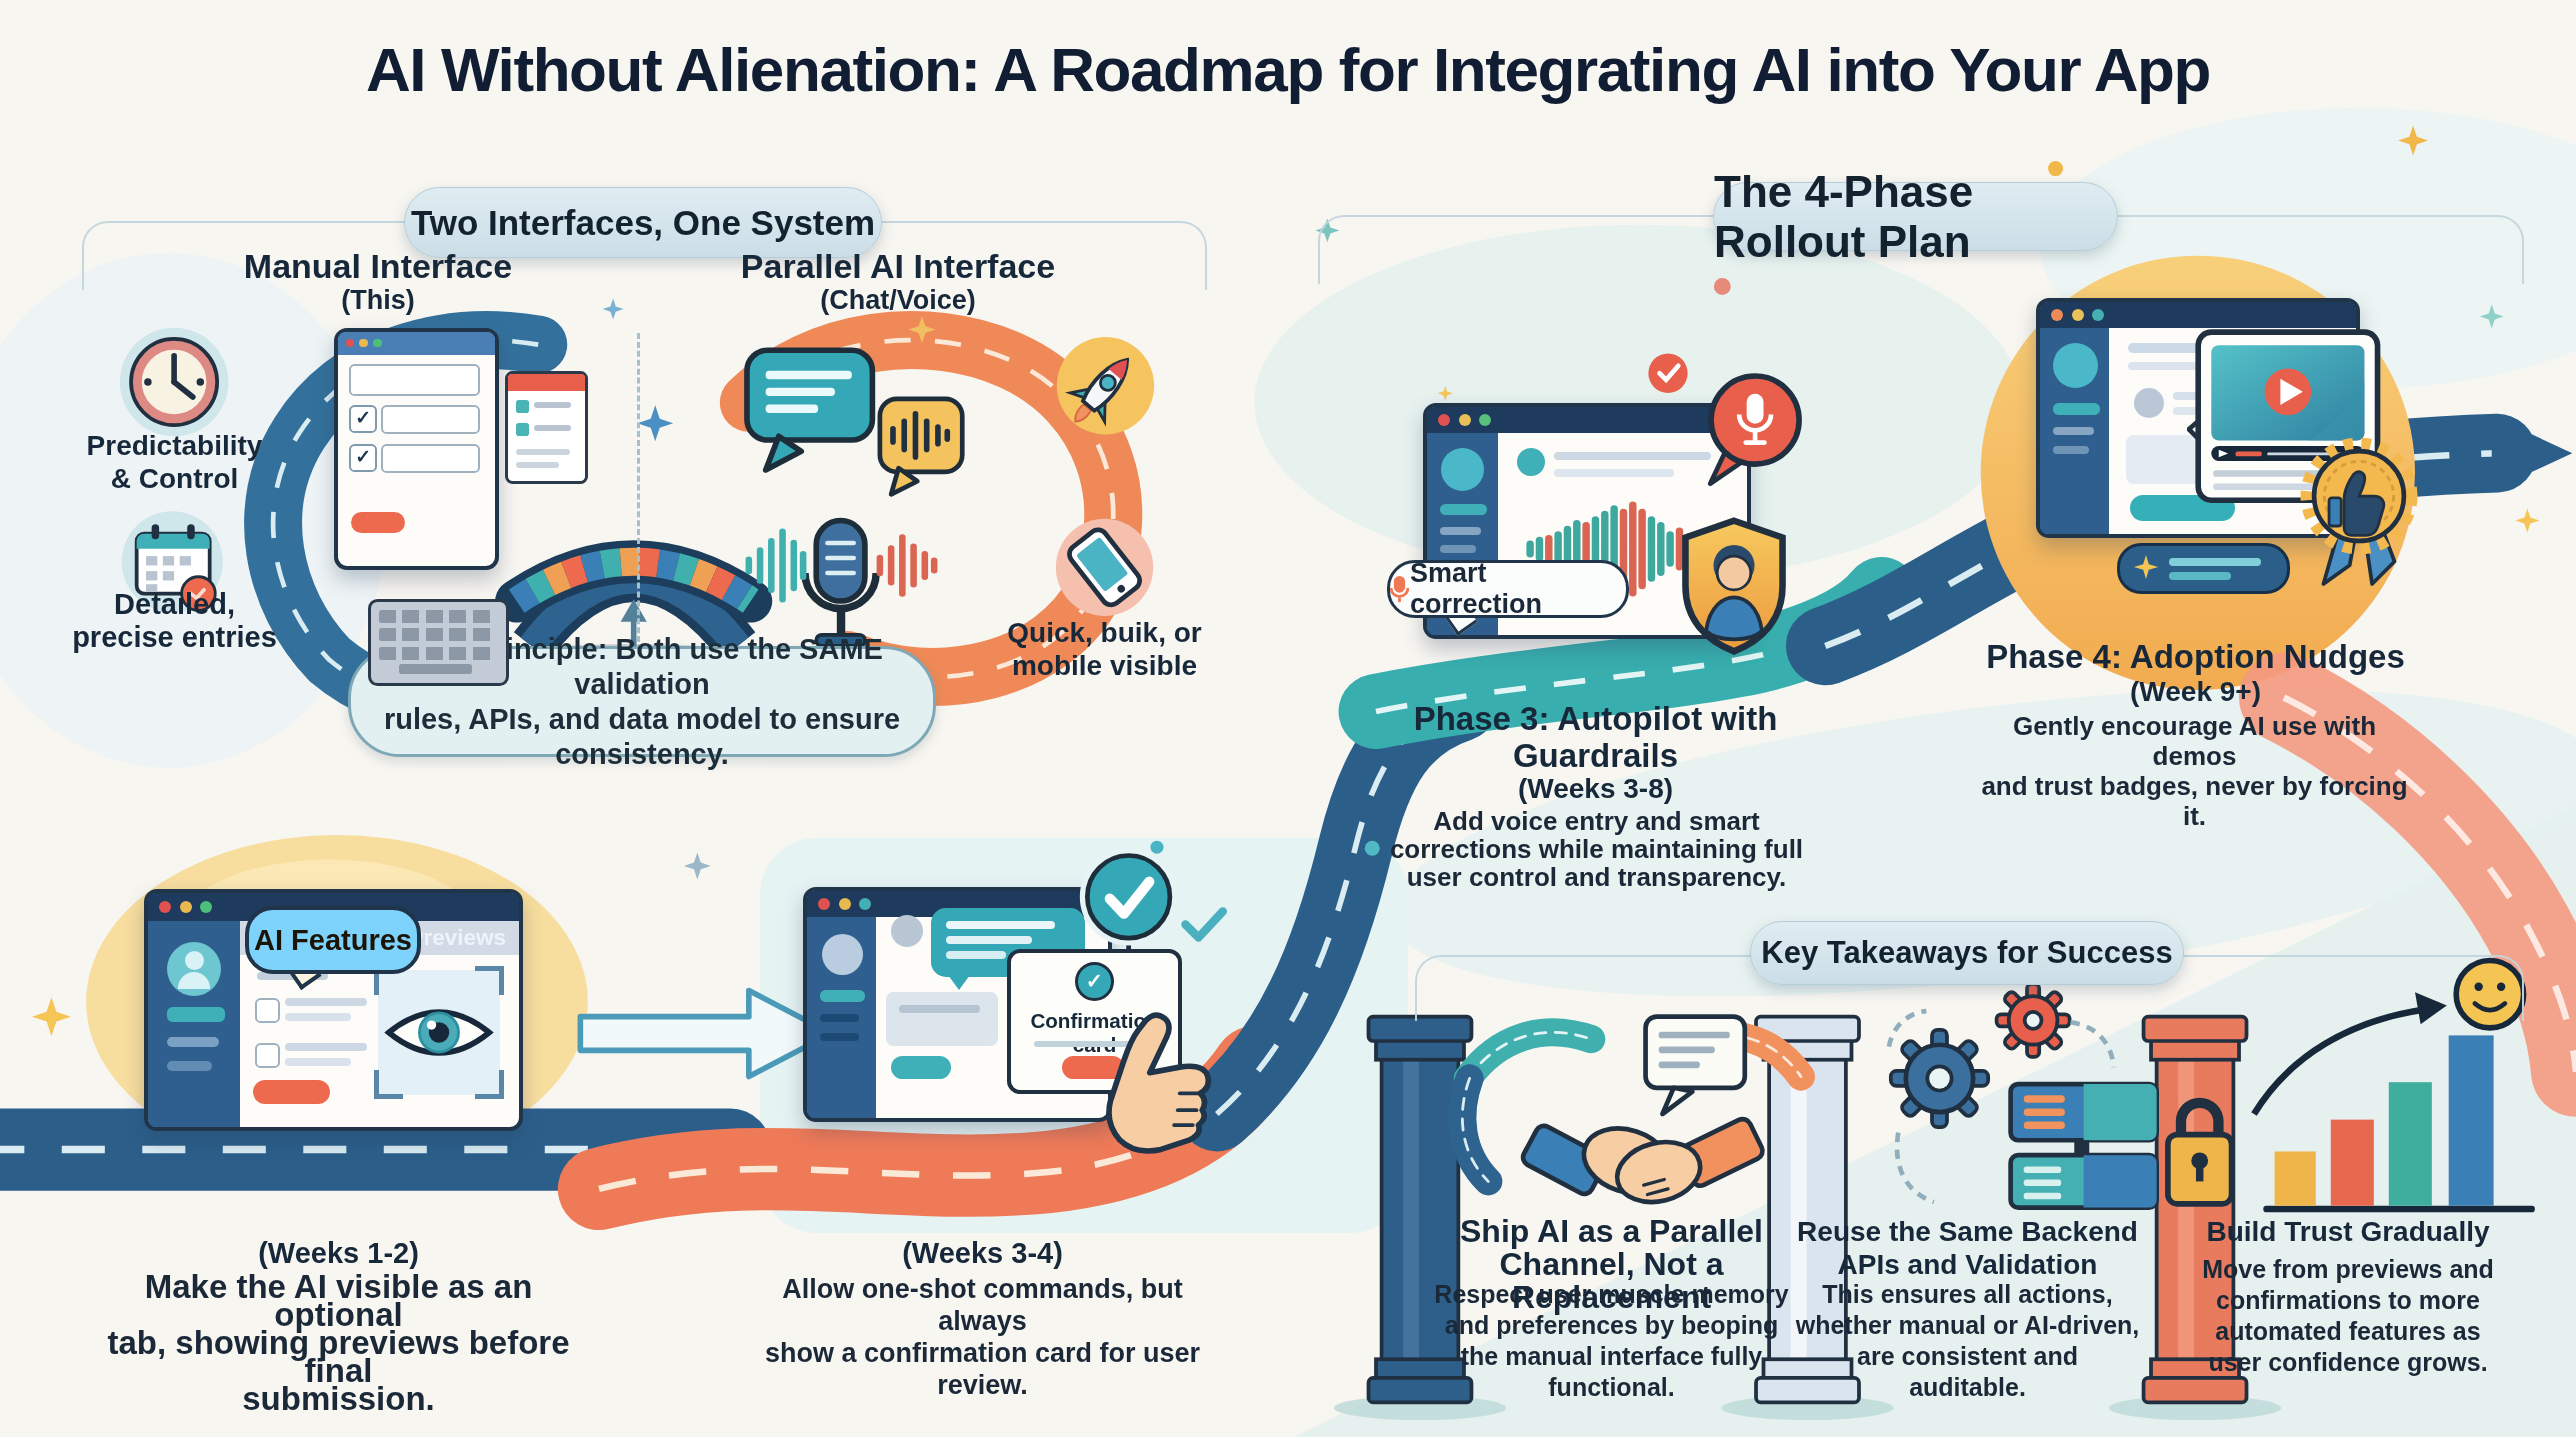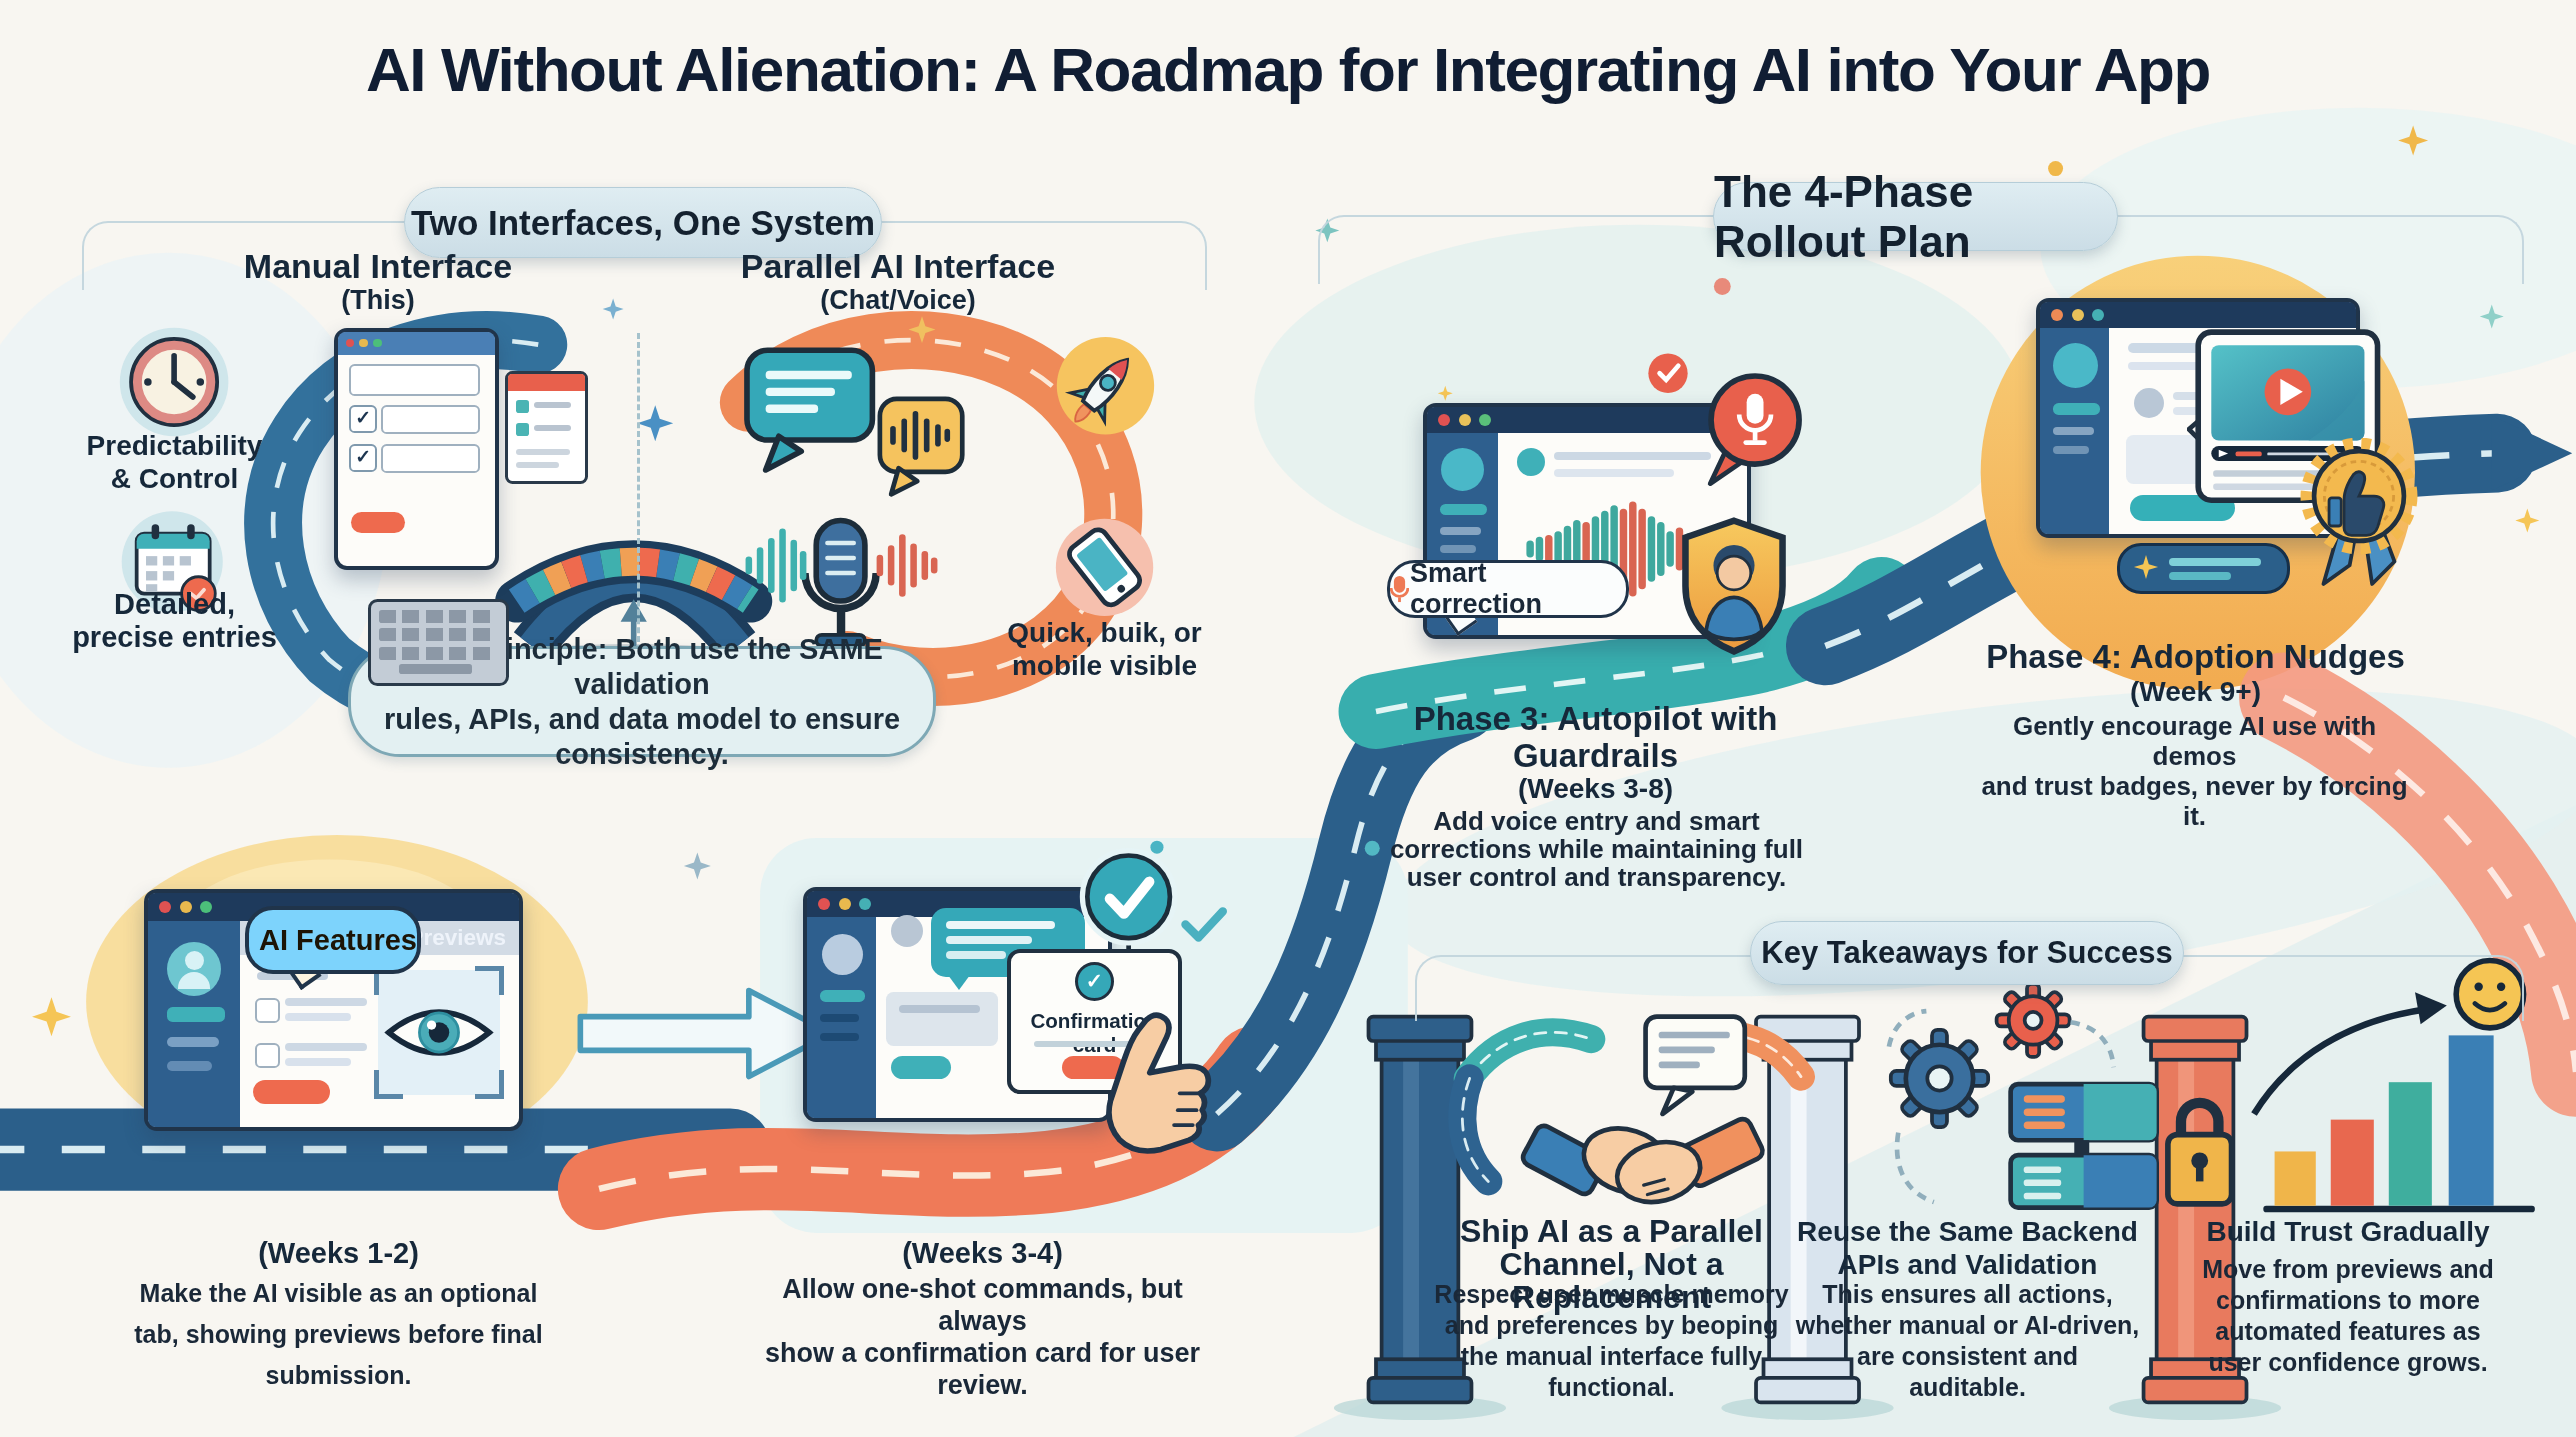--- a/index.html
+++ b/index.html
@@ -18,21 +18,21 @@
   .bwin{position:absolute;background:#fdfcf9;border:4.7px solid #20344a;border-radius:13px;
         box-shadow:0 9.4px 20.6px rgba(40,60,90,.28);z-index:10;}
   .tbar{position:absolute;left:0;top:0;right:0;height:26px;background:#1e3a5c;border-radius:7.5px 7.5px 0 0;
         display:flex;align-items:center;gap:8.4px;padding-left:11.2px;}
   .dot{width:12px;height:12px;border-radius:50%;}
   .sbar{position:absolute;left:0;top:26px;bottom:0;background:#2e5f8e;border-radius:0 0 0 7.5px;}
   .bar{position:absolute;border-radius:5.6px;}
   .circ{position:absolute;border-radius:50%;}
   .pill-btn{position:absolute;border-radius:13px;}
   .speech{position:absolute;background:#fbfdfd;border:3.7px solid #20344a;border-radius:28px;
-          display:flex;align-items:center;justify-content:flex-end;gap:1px;z-index:30;}
+          display:flex;align-items:center;justify-content:center;gap:1px;z-index:30;}
   .tail{position:absolute;width:20.6px;height:20.6px;background:#fbfdfd;border-right:3.7px solid #20344a;
         border-bottom:3.7px solid #20344a;transform:rotate(55deg);z-index:29;}
   .fg{position:absolute;z-index:20;}
   .fg2{position:absolute;z-index:40;}
   .cbox{position:absolute;background:#fff;border:2.8px solid #9fb0bf;border-radius:5.6px;}
   .frame-corner{position:absolute;width:24px;height:24px;border-color:#5a87a8;border-style:solid;}
 </style>
 </head>
 <body>
 
@@ -571,21 +571,21 @@
     </svg>
   </div>
 </div>
 
 <div class="speech" style="left:245px;top:906px;width:168px;height:60px;border-width:4.7px;background:#7dd3fc;z-index:31;">
   <span class="bold" style="font-size:29px;color:#1c1406;">AI Features</span>
 </div>
 <div class="tail" style="left:292px;top:960px;background:#fdf4e0;border-width:4.7px;z-index:30;"></div>
 
 <div class="txt bold" style="left:95px;top:1237px;width:487px;font-size:29px;">(Weeks 1-2)</div>
-<div class="txt" style="left:95px;top:1273px;width:487px;font-size:25px;line-height:41px;font-weight:bold;color:#1a2838;">Make the AI visible as an optional
+<div class="txt" style="left:95px;top:1273px;width:487px;font-size:33px;line-height:28px;font-weight:bold;color:#1a2838;">Make the AI visible as an optional
 tab, showing previews before final
 submission.</div>
 
 <div class="bwin" style="left:803px;top:887px;width:301px;height:227px;">
   <div class="tbar">
     <div class="dot" style="background:#e05252;"></div>
     <div class="dot" style="background:#e8b94e;"></div>
     <div class="dot" style="background:#45b0b4;"></div>
   </div>
   <div class="sbar" style="width:69px;">

